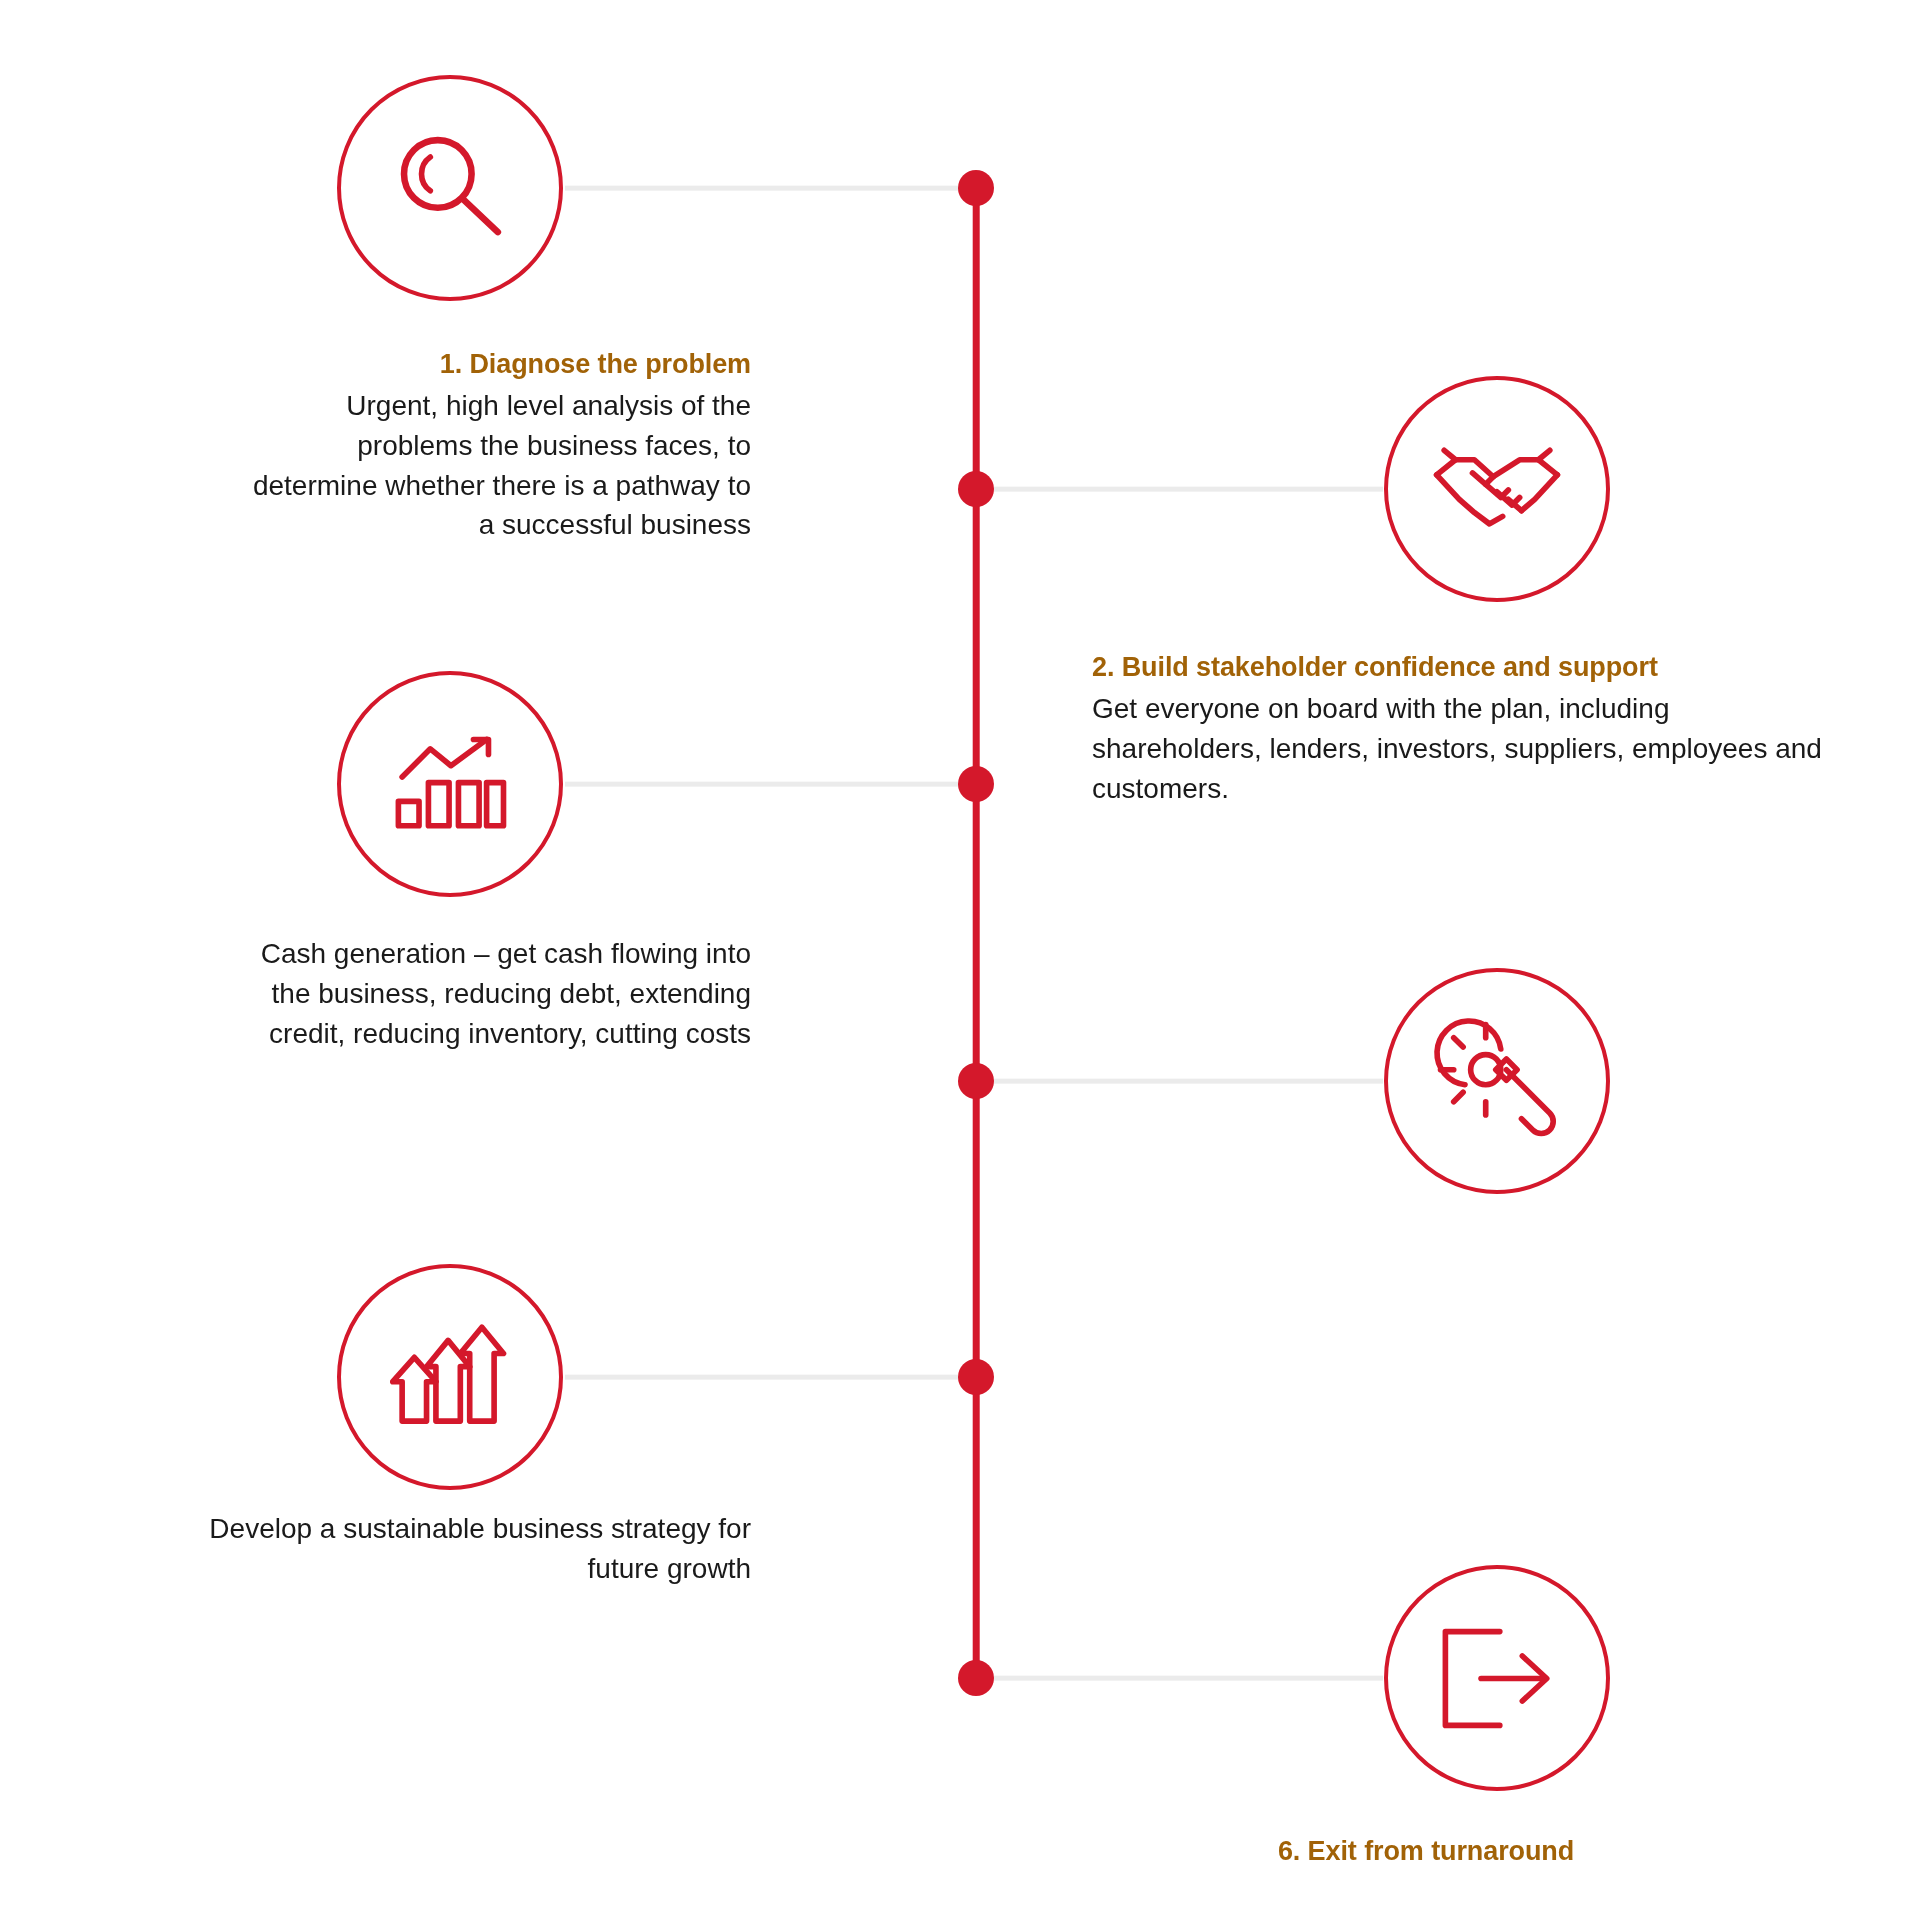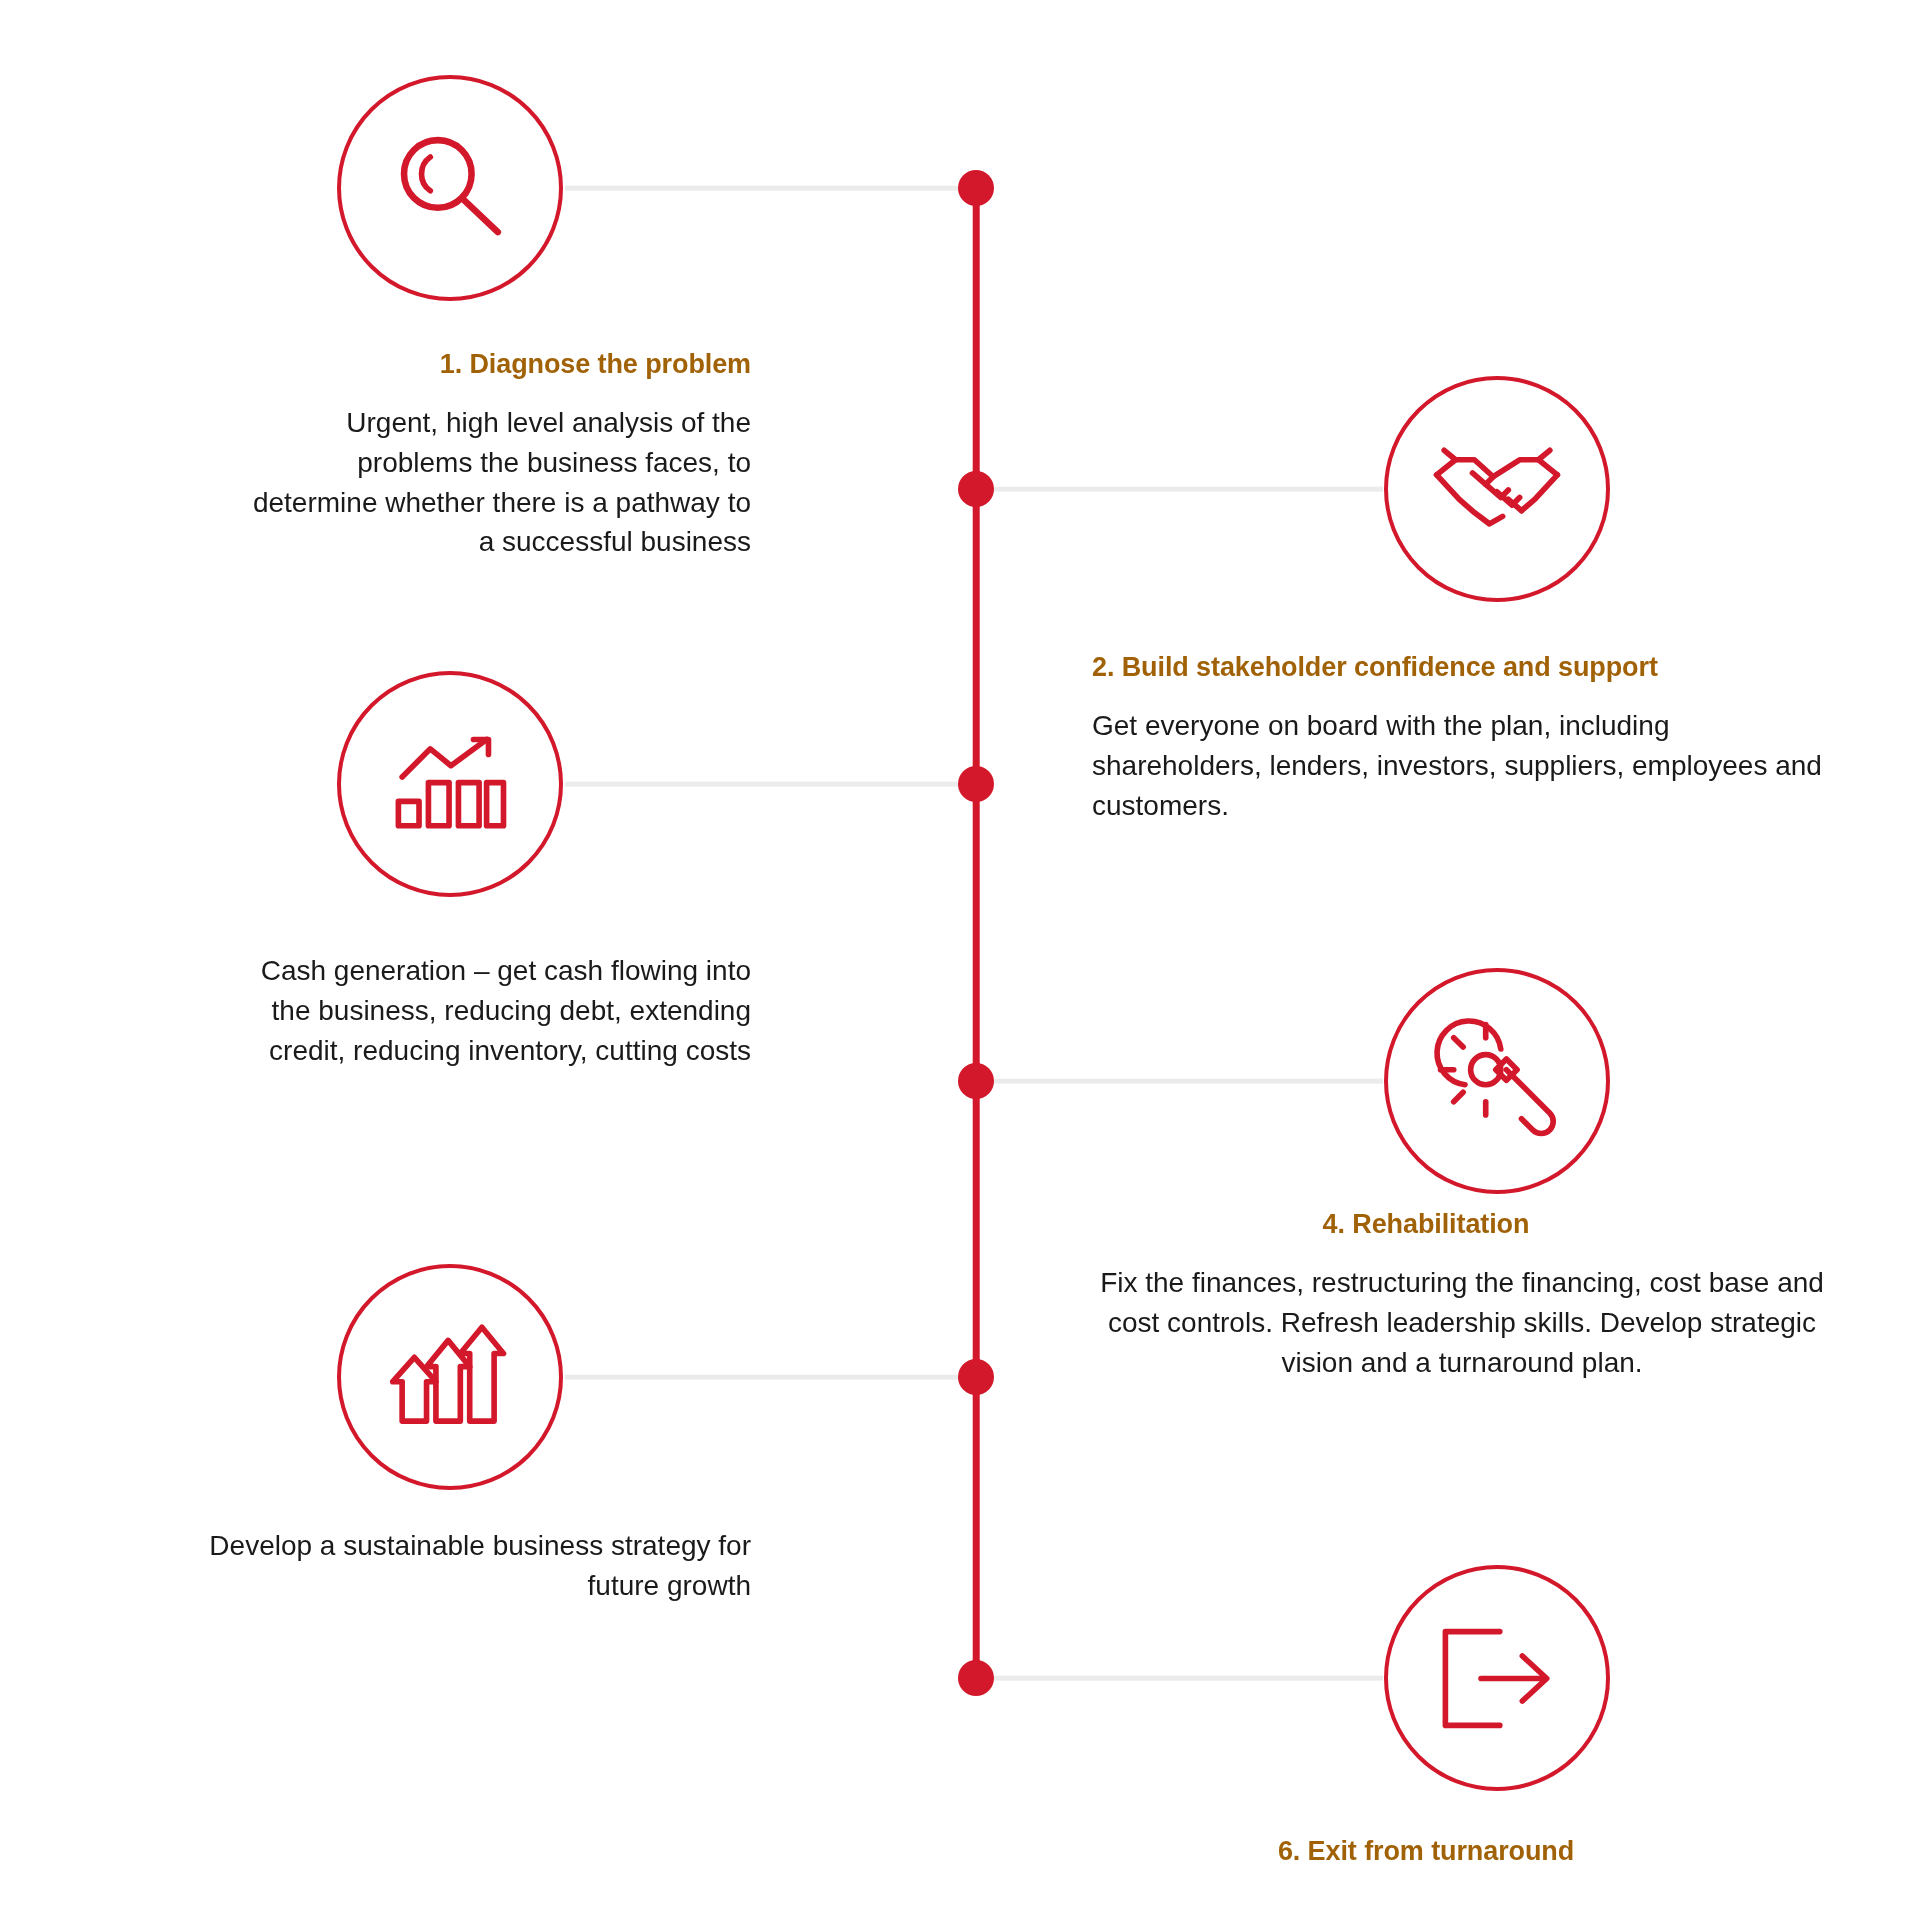--- a/index.html
+++ b/index.html
@@ -61,21 +61,21 @@
     font-weight:bold;
     font-size:27px;
     line-height:1.3;
     letter-spacing:-0.1px;
     white-space:nowrap;
   }
   .step-body {
     color:#1a1a1a;
     font-size:28px;
     line-height:1.42;
-    margin-top:21px;
+    margin-top:4px;
   }
 </style>
 </head>
 <body>
 
 <div id="stage">
 
   <div class="spine" style="top:188px; height:1502px;"></div>
 
   <div class="connector" style="left:565px; top:188px; width:411px;"></div>
@@ -158,24 +158,20 @@
           <line x1="22" y1="22" x2="32" y2="32"></line>
           <line x1="8" y1="56" x2="22" y2="56"></line>
           <line x1="22" y1="90" x2="32" y2="80"></line>
           <line x1="56" y1="90" x2="56" y2="104"></line>
           <path d="M78 56 L112 90 M112 90 L124 102 A12 12 0 0 1 106 120 L94 108"></path>
           <path d="M70 48 L86 48 L86 64 L70 64 Z" transform="rotate(45 78 56)"></path>
         </g>
       </svg>
     </span>
   </div>
-  <div class="block left-align" style="left:1092px; top:1207px; width:753px;">
-    <div class="step-title" style="text-align:center; padding-right:85px;">4. Rehabilitation</div>
-    <div class="step-body" style="text-align:center; padding-right:13px;">Fix the finances, restructuring the financing, cost base and cost controls. Refresh leadership skills. Develop strategic vision and a turnaround plan.</div>
-  </div>
 
   <div class="circle" style="left:450px; top:1377px;">
     <span>
       <svg width="122" height="122" viewBox="0 0 130 130">
         <g fill="none" stroke="#d4182b" stroke-width="6" stroke-linejoin="round" stroke-linecap="round">
           <path d="M14 112 L14 70 L4 70 L27 44 L50 70 L40 70 L40 112 Z"></path>
           <path d="M50 112 L50 54 L40 54 L63 26 L86 54 L76 54 L76 112 Z"></path>
           <path d="M86 112 L86 40 L76 40 L99 12 L122 40 L112 40 L112 112 Z"></path>
         </g>
       </svg>

